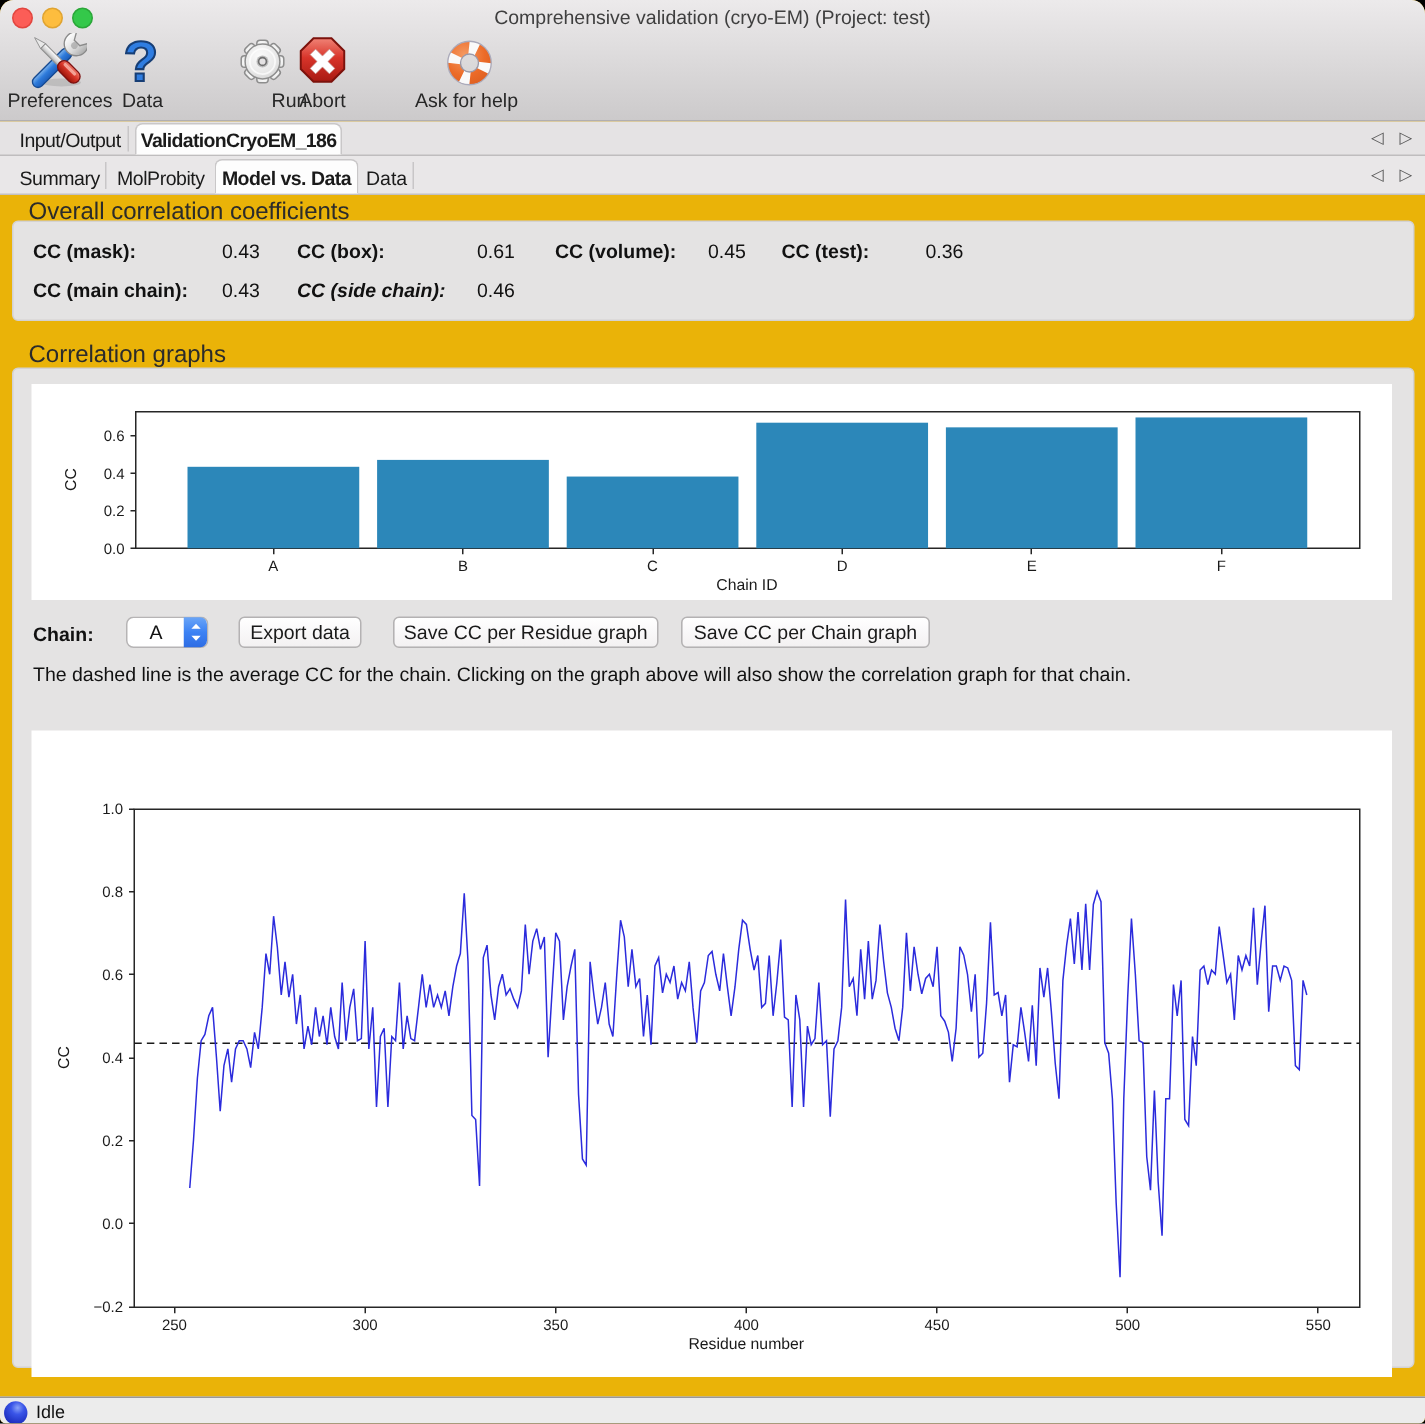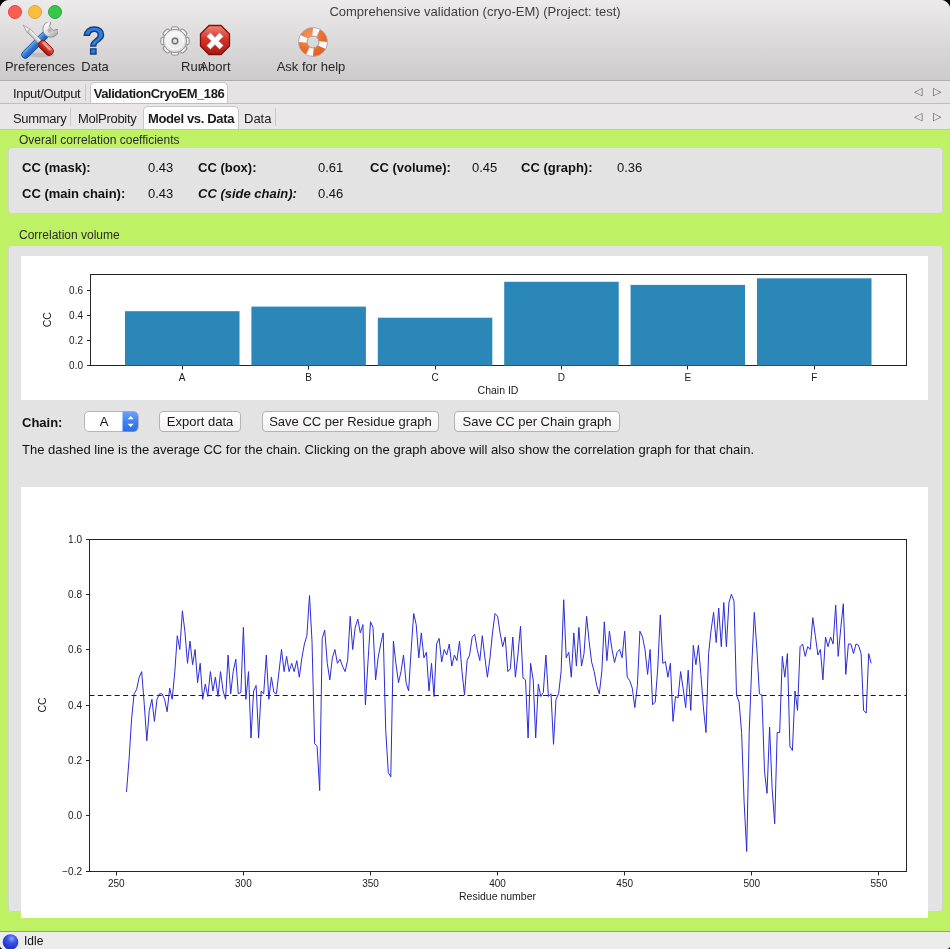--- a/index.html
+++ b/index.html
@@ -1,28 +1,28 @@
 <!DOCTYPE html>
 <html><head>
 <meta charset="utf-8">
 <style>
   html,body{margin:0;padding:0;}
   body{width:950px;height:949px;background:#000;font-family:"Liberation Sans",sans-serif;overflow:hidden;position:relative;}
-  .win{position:absolute;left:0;top:0;width:950px;height:949px;border-radius:9px 9px 4px 4px;overflow:hidden;background:#bef264;}
+  .win{position:absolute;left:0;top:0;width:950px;height:949px;border-radius:9px 9px 4px 4px;overflow:hidden;background:#eab308;}
   .hdr{position:absolute;left:0;top:0;width:950px;height:80px;background:linear-gradient(#eceaeb,#cccacb);border-bottom:1px solid #b1afb0;}
   .tl{position:absolute;top:5px;width:12px;height:12px;border-radius:50%;}
   .title{position:absolute;top:4px;left:0;width:950px;text-align:center;font-size:13px;color:#3f3f3f;}
   .iconlab{position:absolute;font-size:13px;color:#272727;text-align:center;}
   .tabrow1{position:absolute;left:0;top:81px;width:950px;height:22px;background:#e5e3e4;border-bottom:1px solid #bfbdbe;}
   .tabrow2{position:absolute;left:0;top:104px;width:950px;height:25px;background:#e9e7e8;border-bottom:1px solid #c3c1c2;}
   .seltab{position:absolute;background:#fdfdfd;border:1px solid #c9c7c8;border-bottom:none;border-radius:5px 5px 0 0;font-weight:bold;font-size:13px;color:#1a1a1a;text-align:center;}
   .tabtxt{position:absolute;font-size:13px;color:#1a1a1a;}
   .tsep{position:absolute;width:1px;background:#c8c6c7;}
   .arr{position:absolute;font-size:11px;color:#555;}
-  .sblabel{position:absolute;font-size:12px;color:#2b2b2b;}
+  .sblabel{position:absolute;font-size:16px;color:#2b2b2b;}
   .sbox{position:absolute;left:8px;width:933px;background:#e4e3e3;border:1px solid #d3d2d2;border-radius:4px;}
   .cclab{position:absolute;font-size:13px;font-weight:bold;color:#111;}
   .ccval{position:absolute;font-size:13px;color:#111;}
   .figpanel{position:absolute;background:#ffffff;}
   .btn{position:absolute;height:19px;background:linear-gradient(#ffffff,#f3f1f2);border:1px solid #b4b2b3;border-radius:4px;font-size:13px;color:#1a1a1a;text-align:center;line-height:19px;}
   .expl{position:absolute;font-size:13px;color:#111;}
   .status{position:absolute;left:0;top:931px;width:950px;height:18px;background:#ececec;border-top:1px solid #999798;}
 </style>
 </head>
 <body>
@@ -147,28 +147,28 @@
   <div class="arr" style="left:933px;top:110px;">▷</div>
 
   <div class="sblabel" style="left:19px;top:133px;">Overall correlation coefficients</div>
   <div class="sbox" style="top:147px;height:65px;"></div>
   <div class="cclab" style="left:22px;top:160px;">CC (mask):</div>
   <div class="ccval" style="left:148px;top:160px;">0.43</div>
   <div class="cclab" style="left:198px;top:160px;">CC (box):</div>
   <div class="ccval" style="left:318px;top:160px;">0.61</div>
   <div class="cclab" style="left:370px;top:160px;">CC (volume):</div>
   <div class="ccval" style="left:472px;top:160px;">0.45</div>
-  <div class="cclab" style="left:521px;top:160px;">CC (graph):</div>
+  <div class="cclab" style="left:521px;top:160px;">CC (test):</div>
   <div class="ccval" style="left:617px;top:160px;">0.36</div>
   <div class="cclab" style="left:22px;top:186px;">CC (main chain):</div>
   <div class="ccval" style="left:148px;top:186px;">0.43</div>
   <div class="cclab" style="left:198px;top:186px;font-style:italic;">CC (side chain):</div>
   <div class="ccval" style="left:318px;top:186px;">0.46</div>
 
-  <div class="sblabel" style="left:19px;top:228px;">Correlation volume</div>
+  <div class="sblabel" style="left:19px;top:228px;">Correlation graphs</div>
   <div class="sbox" style="top:245px;height:665px;"></div>
   <div class="figpanel" style="left:21px;top:256px;width:907px;height:144px;">
   <svg width="907" height="144" viewBox="0 0 907 144">
     <rect x="69.5" y="18.5" width="816" height="91" fill="#ffffff" stroke="#262626" stroke-width="1"></rect>
     <g fill="#2c87b9">
       <rect x="104.0" y="55.2" width="114.5" height="54.3"></rect>
       <rect x="230.4" y="50.6" width="114.5" height="58.9"></rect>
       <rect x="356.8" y="61.7" width="114.5" height="47.8"></rect>
       <rect x="483.2" y="25.8" width="114.5" height="83.7"></rect>
       <rect x="609.6" y="28.9" width="114.5" height="80.6"></rect>

